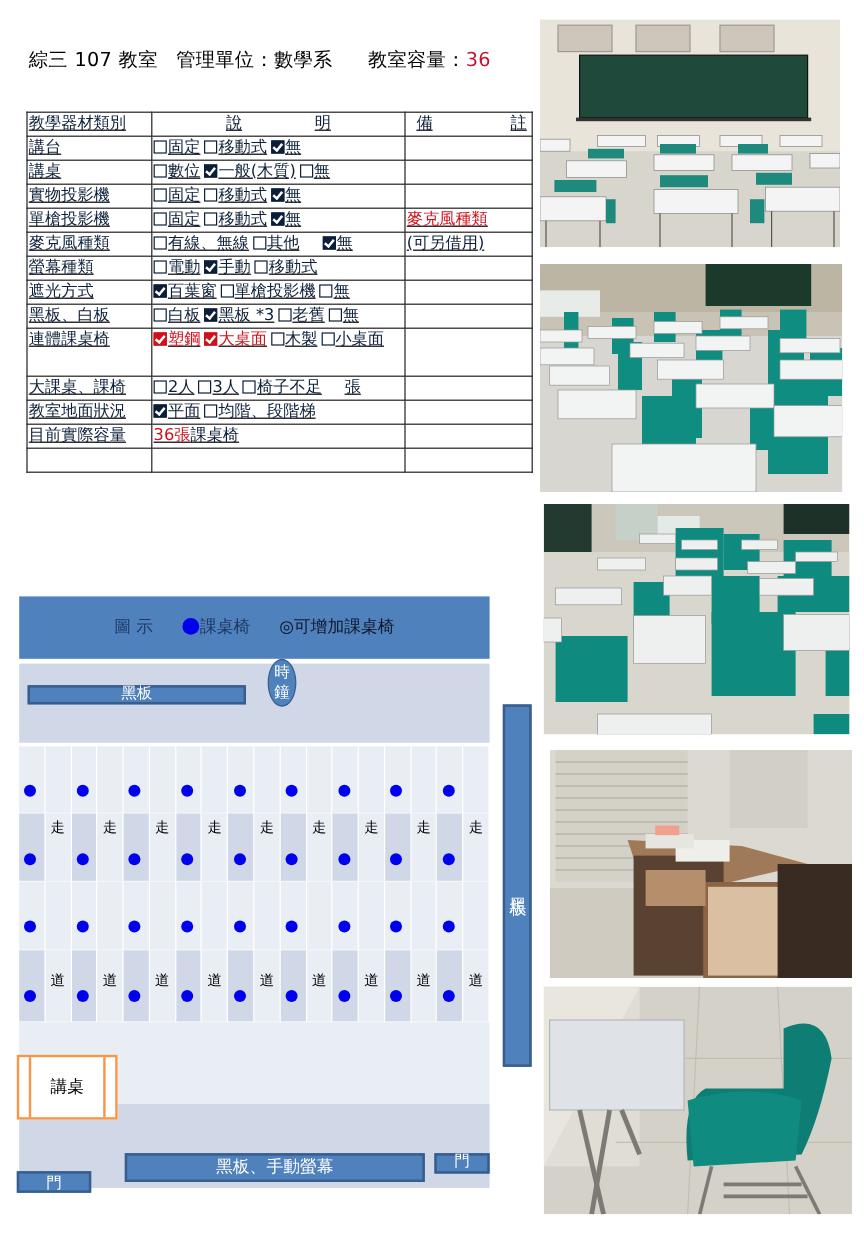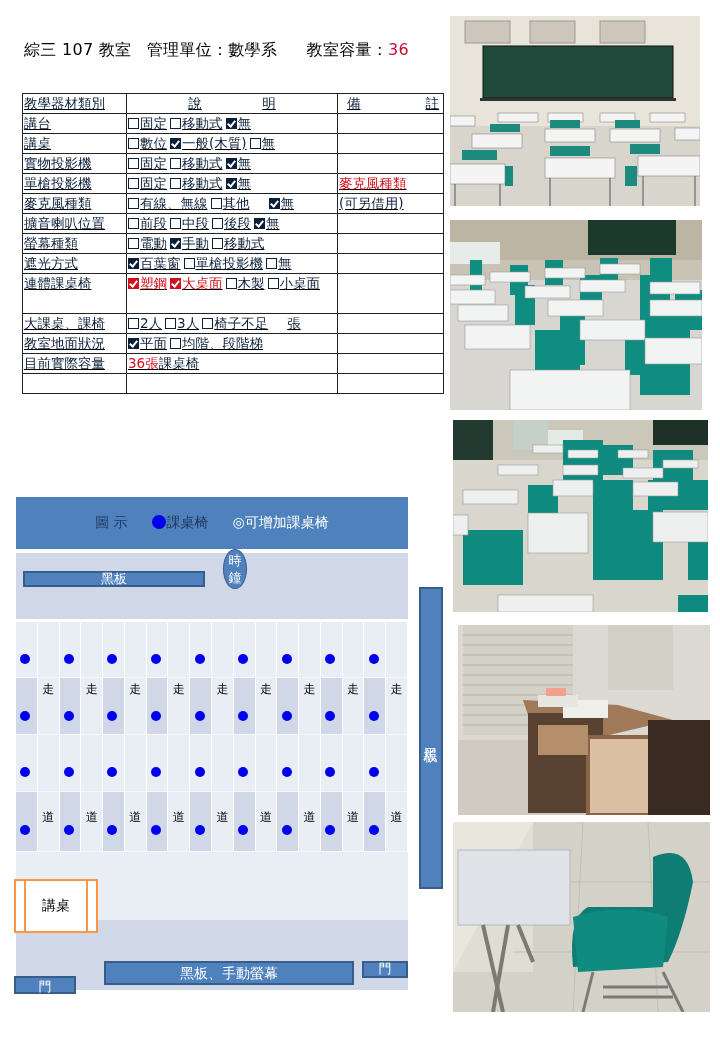--- a/index.html
+++ b/index.html
@@ -44,21 +44,21 @@
   }
   .cb.checked.redcb { background: #d0101a; border-color: #d0101a; }
 
   
   #floorplan { left: 16px; top: 497px; width: 392px; height: 493px; }
   #legend-bar {
     left: 0; top: 0; width: 392px; height: 52px; background: #4f81bd;
     display: flex; align-items: center; justify-content: center; gap: 24px; font-size: 14px; color: #1f3864;
   }
   #legend-bar .dotsym { display: inline-block; width: 14px; height: 14px; border-radius: 50%; background: #0000ee; vertical-align: -2px; margin-right: 1px; }
-  #legend-bar .ring { color: #ffffff; }
+  #legend-bar .ring { color: #0f172a; }
   #front-area { left: 0; top: 56px; width: 392px; height: 66px; background: #d0d8e8; }
   #bb-top {
     left: 7px; top: 18px; width: 182px; height: 16px; background: #4f81bd; border: 2px solid #385d8a;
     color: #fff; font-size: 13px; text-align: center; line-height: 12px;
   }
   #clock {
     left: 207px; top: -4px; width: 24px; height: 40px; background: #4f81bd; border: 1px solid #385d8a;
     border-radius: 50%; color: #fff; font-size: 13px; line-height: 17px; text-align: center; padding-top: 2px;
   }
   #seat-grid { left: 0; top: 125px; width: 392px; height: 230px; }
@@ -155,32 +155,32 @@
         <td>單槍投影機</td>
         <td><span style="margin-right: 3px;"><span class="cb"></span><span>固定</span></span><span style="margin-right: 3px;"><span class="cb"></span><span>移動式</span></span><span style="margin-right: 3px;"><span class="cb checked"></span><span>無</span></span></td>
         <td class="red">麥克風種類</td>
       </tr>
       <tr>
         <td>麥克風種類</td>
         <td><span style="margin-right: 3px;"><span class="cb"></span><span>有線、無線</span></span><span style="margin-right: 19px;"><span class="cb"></span><span>其他</span></span><span style="margin-right: 3px;"><span class="cb checked"></span><span>無</span></span></td>
         <td>(可另借用)</td>
       </tr>
       <tr>
-        <td>擴音喇叭位置</td>
-        <td><span style="margin-right: 3px;"><span class="cb"></span><span>前段</span></span><span style="margin-right: 3px;"><span class="cb"></span><span>中段</span></span><span style="margin-right: 3px;"><span class="cb"></span><span>後段</span></span><span style="margin-right: 3px;"><span class="cb checked"></span><span>無</span></span></td>
-        <td></td>
-      </tr>
-      <tr>
         <td>螢幕種類</td>
         <td><span style="margin-right: 3px; text-align: right;"><span class="cb"></span><span>電動</span></span><span style="margin-right: 3px;"><span class="cb checked"></span><span>手動</span></span><span style="margin-right: 3px;"><span class="cb"></span><span>移動式</span></span></td>
         <td></td>
       </tr>
       <tr>
         <td>遮光方式</td>
         <td><span style="margin-right: 3px;"><span class="cb checked"></span><span>百葉窗</span></span><span style="margin-right: 3px;"><span class="cb"></span><span>單槍投影機</span></span><span style="margin-right: 3px;"><span class="cb"></span><span>無</span></span></td>
+        <td></td>
+      </tr>
+      <tr>
+        <td>黑板、白板</td>
+        <td><span style="margin-right: 3px;"><span class="cb"></span><span>白板</span></span><span style="margin-right: 3px;"><span class="cb checked"></span><span>黑板 *3</span></span><span style="margin-right: 3px;"><span class="cb"></span><span>老舊</span></span><span style="margin-right: 3px;"><span class="cb"></span><span>無</span></span></td>
         <td></td>
       </tr>
       <tr style="height: 40px;">
         <td>連體課桌椅</td>
         <td class="wrap"><span style="margin-right: 3px;"><span class="cb checked redcb"></span><span class="red">塑鋼</span></span><span style="margin-right: 3px;"><span class="cb checked redcb"></span><span class="red">大桌面</span></span><span style="margin-right: 3px;"><span class="cb"></span><span>木製</span></span><span style="margin-right: 3px;"><span class="cb"></span><span>小桌面</span></span></td>
         <td></td>
       </tr>
       <tr>
         <td>大課桌、課椅</td>
         <td><span style="margin-right: 3px;"><span class="cb"></span><span>2人</span></span><span style="margin-right: 3px;"><span class="cb"></span><span>3人</span></span><span style="margin-right: 3px;"><span class="cb"></span><span>椅子不足</span></span><span style="margin-left: 16px;">張</span></td>

